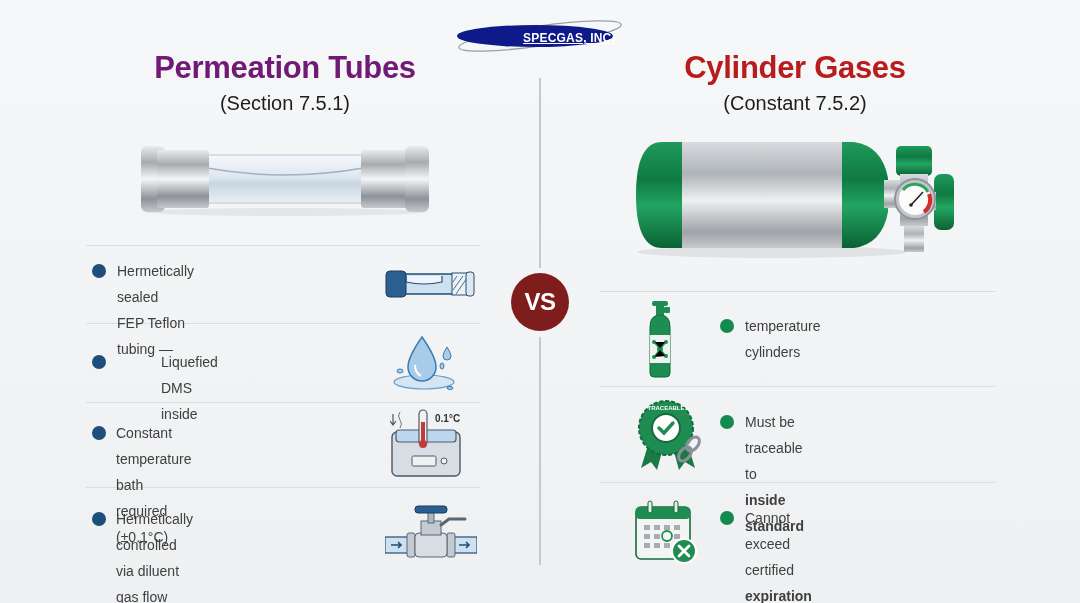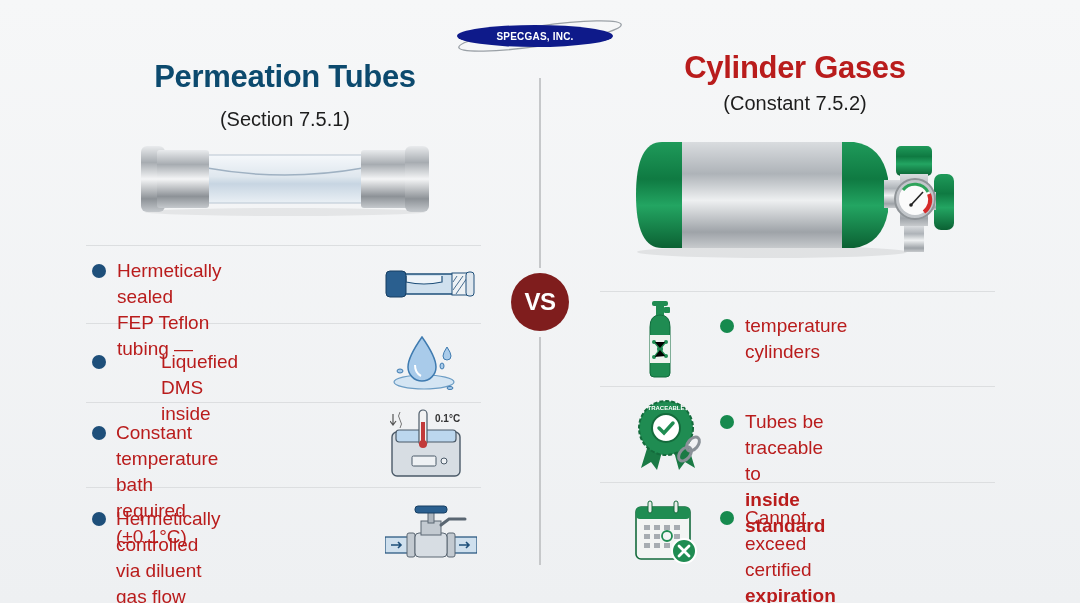--- a/index.html
+++ b/index.html
@@ -5,46 +5,46 @@
   * { box-sizing: border-box; margin: 0; padding: 0; }
   html, body { width: 1080px; height: 603px; overflow: hidden; }
   body {
     font-family: "Liberation Sans", "DejaVu Sans", sans-serif;
     background: linear-gradient(180deg, #f6f7f8 0%, #eef0f2 100%);
     position: relative;
     color: #141414;
   }
   .logo { position: absolute; left: 455px; top: 12px; width: 170px; height: 50px; }
   .logo-text {
-    position: absolute; left: 0; top: 19px; width: 160px; text-align: center;
-    font-size: 10px; font-weight: bold; color: #ffffff; letter-spacing: 0.2px;
+    position: absolute; left: 0; top: 19px; width: 160px; text-align: right;
+    font-size: 12px; font-weight: bold; color: #ffffff; letter-spacing: 0.2px; text-decoration: underline;
   }
   .col-title {
     position: absolute; font-weight: bold; font-size: 31px; text-align: center; width: 400px;
     letter-spacing: -0.3px;
   }
   .col-sub { position: absolute; font-size: 20px; text-align: center; width: 400px; color: #1d1d1d; }
-  .left-title { left: 85px; top: 50px; color: #0c4a6e; margin-top: 9px; }
-  .left-sub { left: 85px; top: 108px; }
+  .left-title { left: 85px; top: 50px; color: #701a75; }
+  .left-sub { left: 85px; top: 92px; }
   .right-title { left: 595px; top: 50px; color: #b91c1c; }
   .right-sub { left: 595px; top: 92px; }
 
   .divider-v { position: absolute; left: 539px; width: 2px; background: #c6c8ca; }
   .vs-badge {
     position: absolute; left: 511px; top: 273px; width: 58px; height: 58px; border-radius: 50%;
     background: #7f1d1d; color: #fff; font-weight: bold; font-size: 24px;
     display: flex; align-items: center; justify-content: center; letter-spacing: -0.5px;
   }
   .hr { position: absolute; height: 1px; background: #dcdee0; }
 
   .row { position: absolute; }
   .bullet { position: absolute; width: 14px; height: 14px; border-radius: 50%; }
   .bullet.blue { background: #1e4f7a; }
   .bullet.green { background: #168a4e; }
-  .row-text { position: absolute; font-size: 19px; line-height: 26px; color: #b91c1c; }
+  .row-text { position: absolute; font-size: 14px; line-height: 26px; color: #404040; }
   .row-text b { font-weight: bold; }
   .icon { position: absolute; }
 </style>
 </head>
 <body>
 
 <div class="logo">
   <svg width="170" height="50" viewBox="0 0 170 50">
     <ellipse cx="85" cy="24" rx="82" ry="10" transform="rotate(-8 85 24)" fill="none" stroke="#9aa0a6" stroke-width="1.3"></ellipse>
     <ellipse cx="80" cy="24" rx="78" ry="11" fill="#0e1a8a"></ellipse>
@@ -227,21 +227,21 @@
     <path d="M40 50 L46 72 L52 64 L62 70 L54 44 Z" fill="#1a7a45"></path>
     <circle cx="33" cy="30" r="27" fill="#1f8c52" stroke="#146b3c" stroke-width="2" stroke-dasharray="4 2"></circle>
     <circle cx="33" cy="30" r="14" fill="#ffffff" stroke="#146b3c" stroke-width="2"></circle>
     <path d="M26 30 L31 35 L40 25" stroke="#1f8c52" stroke-width="3.5" fill="none" stroke-linecap="round"></path>
     <text x="33" y="12" text-anchor="middle" font-size="6" font-weight="bold" fill="#fff" font-family="Liberation Sans, sans-serif">TRACEABLE</text>
     <ellipse cx="52" cy="56" rx="5" ry="8" transform="rotate(40 52 56)" fill="none" stroke="#8a9198" stroke-width="3"></ellipse>
     <ellipse cx="60" cy="46" rx="5" ry="8" transform="rotate(40 60 46)" fill="none" stroke="#8a9198" stroke-width="3"></ellipse>
   </svg>
   <div class="bullet green" style="left:720px;top:415px;"></div>
   <div class="row-text" style="left:745px;top:409px;">
-    <div>Tubes be traceable to</div>
+    <div>Must be traceable to</div>
     <div><b>inside standard</b></div>
   </div>
 </div>
 
 <div class="row">
   <svg class="icon" style="left:634px;top:499px;" width="68" height="66" viewBox="0 0 68 66">
     <rect x="2" y="8" width="54" height="52" rx="5" fill="#f3f5f4" stroke="#146b3c" stroke-width="1.6"></rect>
     <rect x="2" y="8" width="54" height="12" rx="4" fill="#1f8c52"></rect>
     <rect x="14" y="2" width="4" height="12" rx="2" fill="#e9eeea" stroke="#146b3c"></rect>
     <rect x="40" y="2" width="4" height="12" rx="2" fill="#e9eeea" stroke="#146b3c"></rect>

